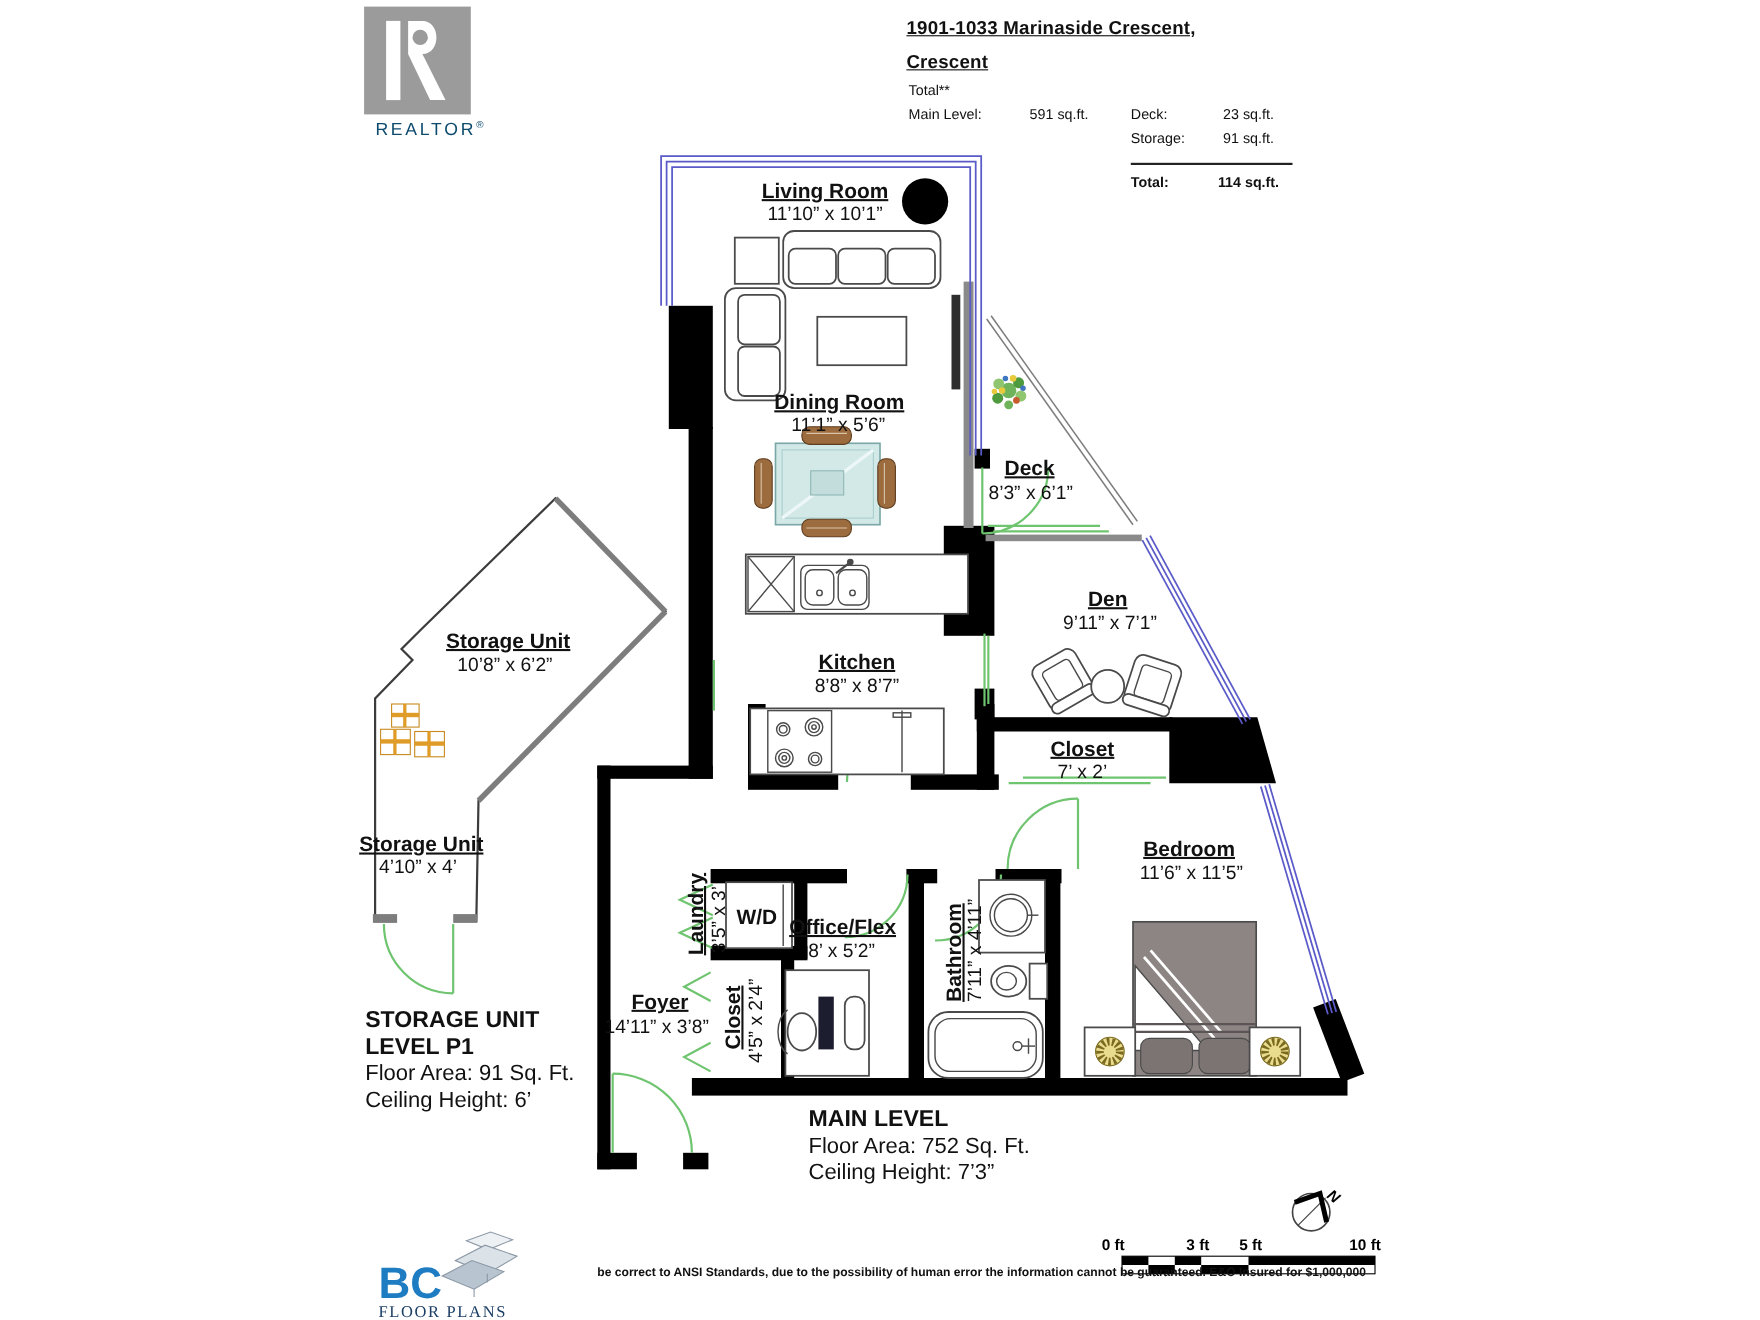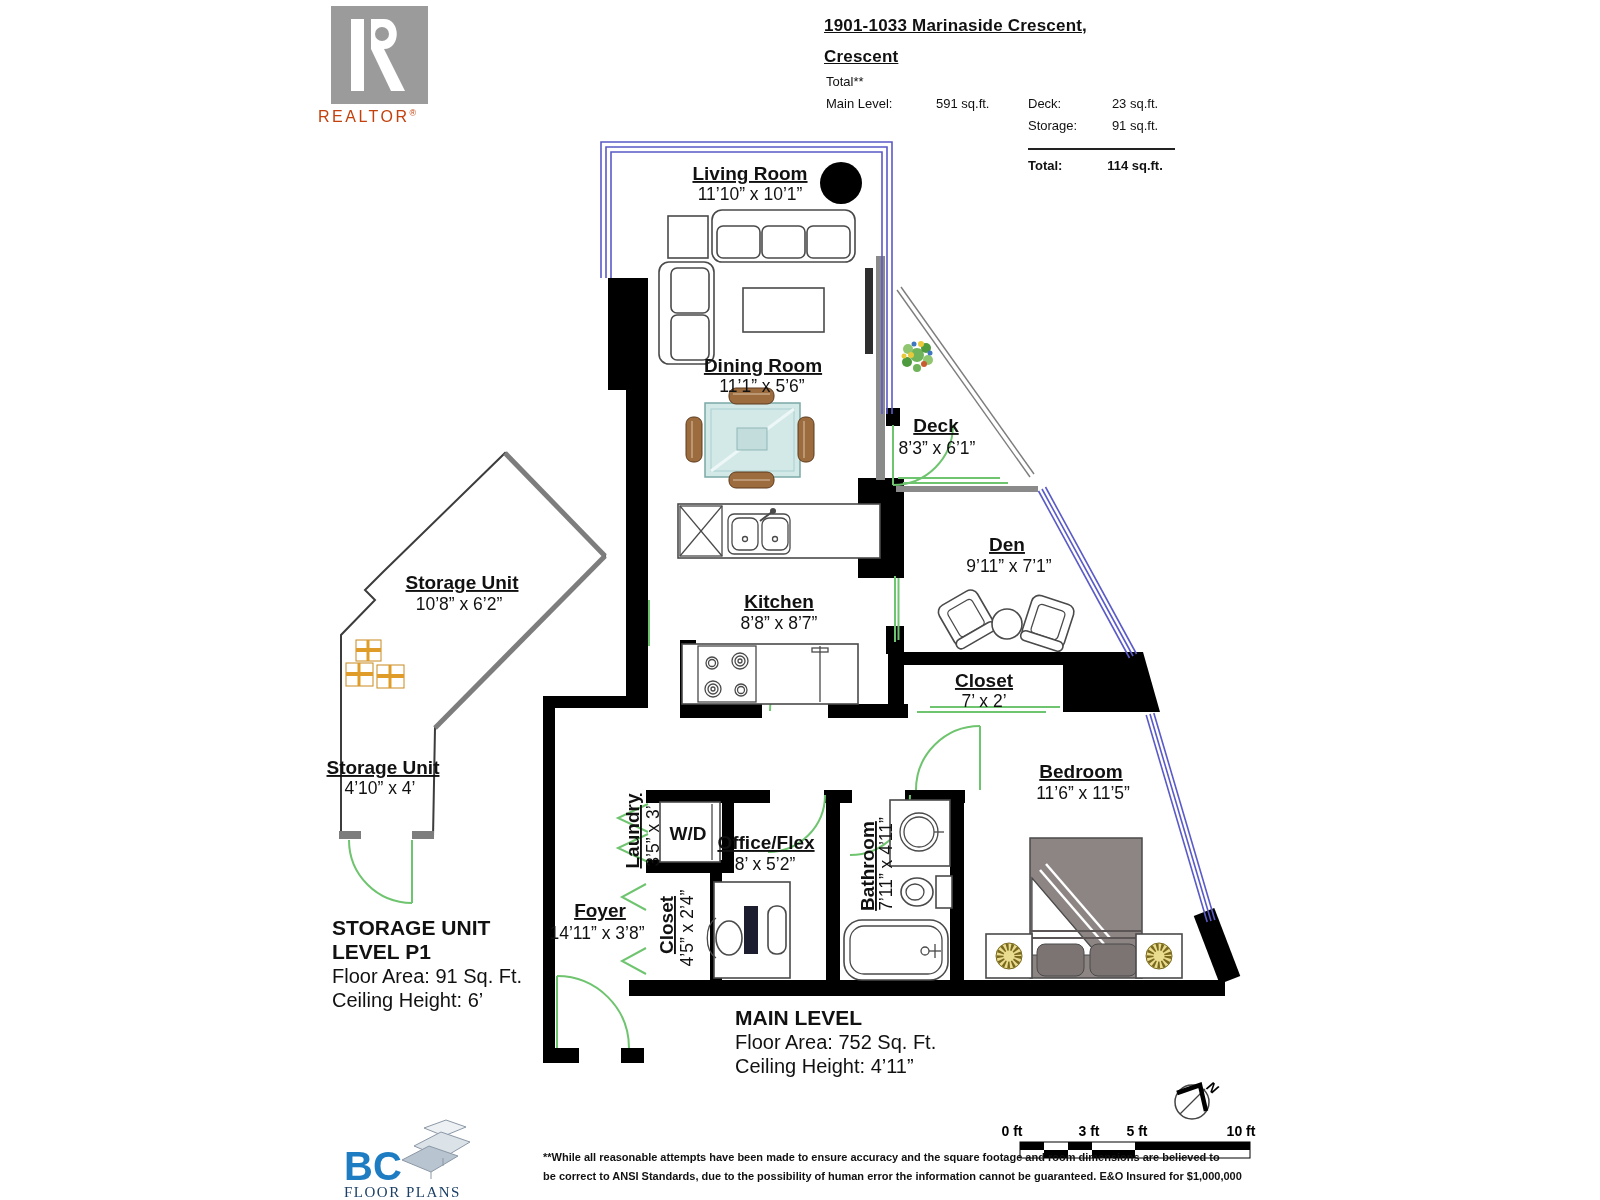--- a/index.html
+++ b/index.html
@@ -7,21 +7,21 @@
        font-family:"Liberation Sans",sans-serif;color:#111}
   .abs{position:absolute}
   .title{font-size:17px;font-weight:bold;line-height:31px;letter-spacing:.2px}
   .title span{text-decoration:underline}
   .sum{font-size:13px}
   .b{font-weight:bold}
   .right{text-align:center}
   .note-hd{font-size:21px;font-weight:bold;line-height:24px}
   .note-tx{font-size:20px;line-height:24px}
   .disc{font-size:11px;font-weight:bold;line-height:19px;white-space:nowrap}
-  .realtor-word{font-size:16px;color:#c2410c;letter-spacing:2.5px;text-align:left}
+  .realtor-word{font-size:16px;color:#0c4a6e;letter-spacing:2.5px;text-align:right}
   .realtor-word sup{font-size:9px}
   
   .wall{fill:#000}
   .gw{fill:#8a8a8a}
   .furn{fill:#fff;stroke:#4a4a4a;stroke-width:1.6}
   .fl{fill:none;stroke:#4a4a4a;stroke-width:1.3}
   .win{fill:none;stroke:#5a5ac8;stroke-width:1.6}
   .door{fill:none;stroke:#6fc46f;stroke-width:2}
   .rail{fill:none;stroke:#7d7d7d;stroke-width:1.4}
   .sthin{fill:#fff;stroke:#3c3c3c;stroke-width:2}
@@ -346,31 +346,30 @@
 <div class="abs" style="left:332px;top:916px">
   <div class="note-hd">STORAGE UNIT</div>
   <div class="note-hd">LEVEL P1</div>
   <div class="note-tx">Floor Area: 91 Sq. Ft.</div>
   <div class="note-tx">Ceiling Height: 6’</div>
 </div>
 
 <div class="abs" style="left:735px;top:1006px">
   <div class="note-hd">MAIN LEVEL</div>
   <div class="note-tx">Floor Area: 752 Sq. Ft.</div>
-  <div class="note-tx">Ceiling Height: 4’11”</div>
+  <div class="note-tx">Ceiling Height: 7’3”</div>
 </div>
 
 <div class="abs" style="left:344px;top:1118px">
   <svg width="140" height="82" viewBox="0 0 140 82">
     <polygon points="80,10 102,2 122,9 100,18" fill="#eef1f4" stroke="#8b98a6"></polygon>
     <polygon points="70,28 97,14 126,24 99,40" fill="#dbe2e8" stroke="#8b98a6"></polygon>
     <polygon points="58,42 85,28 114,38 87,54" fill="#b8c4cf" stroke="#8b98a6"></polygon>
     <line x1="99" y1="40" x2="99" y2="48" stroke="#8b98a6"></line>
     <line x1="87" y1="54" x2="87" y2="61" stroke="#8b98a6"></line>
     <text x="0" y="62" font-size="40" font-weight="bold" fill="#1e7dc2">BC</text>
     <text x="0" y="79" font-size="15" font-family="Liberation Serif, serif" letter-spacing="1.5" fill="#1c3f66">FLOOR PLANS</text>
   </svg>
 </div>
 
 <div class="abs disc" style="left:543px;top:1148px;width:700px">
-  <div>**While all reasonable attempts have been made to ensure accuracy and the square footage and room dimensions are believed to</div>
   <div>be correct to ANSI Standards, due to the possibility of human error the information cannot be guaranteed. E&amp;O Insured for $1,000,000</div>
 </div>
 
 </body></html>

